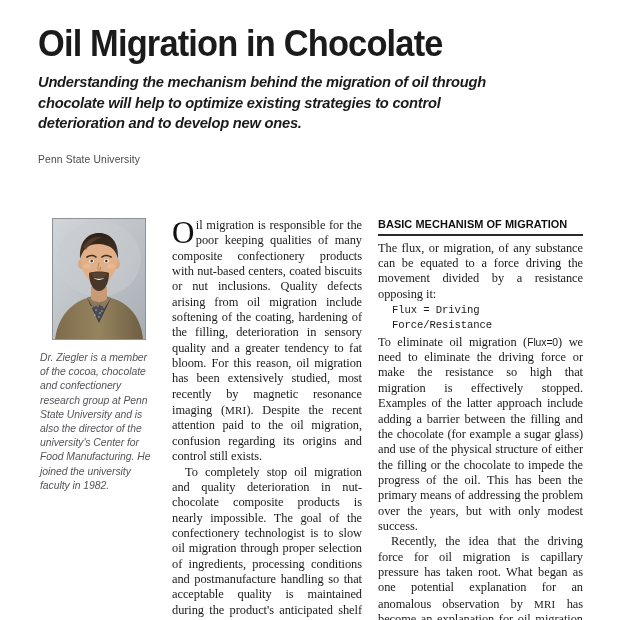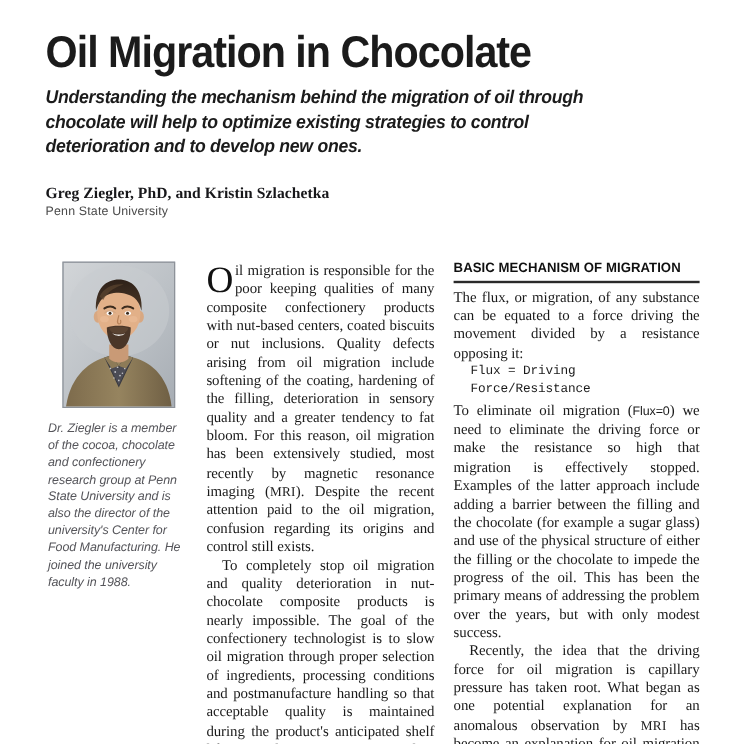--- a/index.html
+++ b/index.html
@@ -200,21 +200,20 @@
 <body>
 
 <div class="page">
 
   <div class="masthead">
     <h1 class="article-title">Oil Migration in Chocolate</h1>
 
     <div class="article-subtitle">Understanding the mechanism behind the migration of oil through chocolate will help to optimize existing strategies to control deterioration and to develop new ones.</div>
 
     <div class="byline">
-      <div class="byline-authors">Greg Ziegler, PhD, and Kristin Szlachetka</div>
       <div class="byline-affiliation">Penn State University</div>
     </div>
   </div>
 
   <div class="columns">
 
     <div class="col col-left">
 
       <div class="portrait-frame">
         <svg class="portrait-svg" viewBox="0 0 92 120" preserveAspectRatio="xMidYMid slice">
@@ -285,21 +284,21 @@
           <path d="M36 54 C 40 52, 52 52, 56 54 C 56 64, 52 72, 46 72 C 40 72, 36 64, 36 54 Z" fill="#4a3628"></path>
           <path d="M38 54.5 C 42 53, 50 53, 54 54.5 C 53 58, 50 59, 46 59 C 42 59, 39 58, 38 54.5 Z" fill="#5a4331"></path>
 
           <path d="M40.5 58.8 C 43 61.6, 49 61.6, 51.5 58.8 C 49 60.2, 43 60.2, 40.5 58.8 Z" fill="#f4f2ee"></path>
 
           <ellipse cx="34" cy="47" rx="3.6" ry="2.6" fill="#efc49f" opacity="0.45"></ellipse>
           <ellipse cx="58" cy="47" rx="3.6" ry="2.6" fill="#efc49f" opacity="0.45"></ellipse>
         </svg>
       </div>
 
-      <div class="portrait-caption">Dr. Ziegler is a member of the cocoa, chocolate and confectionery research group at Penn State University and is also the director of the university's Center for Food Manufacturing. He joined the university faculty in 1988.</div>
+      <div class="portrait-caption">Dr. Ziegler is a member of the cocoa, chocolate and confectionery research group at Penn State University and is also the director of the university's Center for Food Manufacturing. He joined the university faculty in 1982.</div>
     </div>
 
     <div class="col col-mid body-col">
       <p class="dropcap-para"><span class="dropcap">O</span><span>il migration is responsible for the poor keeping qualities of many composite confectionery products with nut-based centers, coated biscuits or nut inclusions. Quality defects arising from oil migration include softening of the coating, hardening of the filling, deterioration in sensory quality and a greater tendency to fat bloom. For this reason, oil migration has been extensively studied, most recently by magnetic resonance imaging (</span><span class="smallcaps">mri</span><span>). Despite the recent attention paid to the oil migration, confusion regarding its origins and control still exists.</span></p>
 
       <p>To completely stop oil migration and quality deterioration in nut-chocolate composite products is nearly impossible. The goal of the confectionery technologist is to slow oil migration through proper selection of ingredients, processing conditions and postmanufacture handling so that acceptable quality is maintained during the product's anticipated shelf life. Until we gain a clear understanding of the mechanism behind the migration of oil through choco-</p>
     </div>
 
     <div class="col col-right body-col">
       <div class="section-heading">BASIC MECHANISM OF MIGRATION</div>

